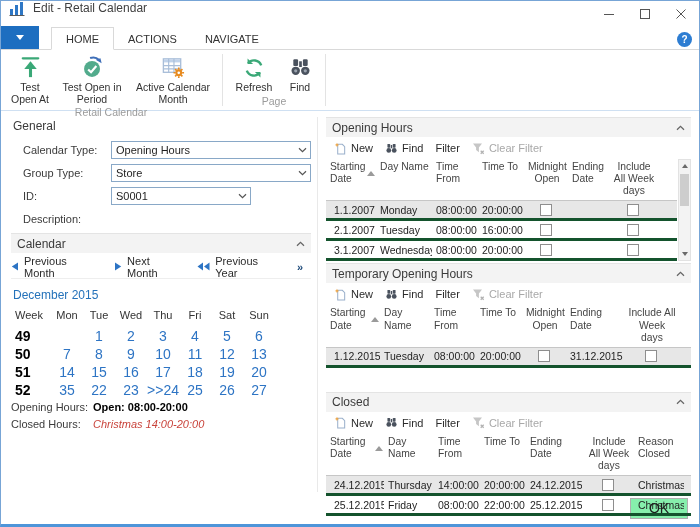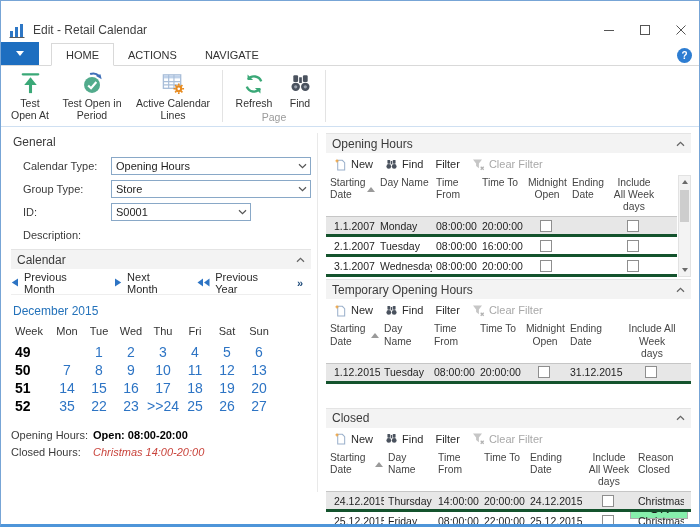--- a/index.html
+++ b/index.html
@@ -4,21 +4,21 @@
 <style>
   * { box-sizing: border-box; margin: 0; padding: 0; }
   html,body { background:#e8e8e8; }
   body { font-family:"Liberation Sans", sans-serif; -webkit-font-smoothing:antialiased; }
 
   .window{ width:700px; height:527px; background:#fff; position:relative;
     border:1px solid #77a5d6; border-bottom:3px solid #4e95d9;
     display:flex; flex-direction:column; overflow:hidden; }
 
   
-  .titlebar{ height:26px; display:flex; align-items:center; padding-left:8px; flex:none;margin-top:16px; }
+  .titlebar{ height:26px; display:flex; align-items:flex-start; padding-left:8px; flex:none; }
   .app-icon{ width:16px; height:15px; display:flex; }
   .titletext{ font-size:12px; color:#3f3f3f; margin-left:8px; flex:1; }
   .winctl{ display:flex; height:100%; }
   .wbtn{ width:36px; display:flex; align-items:center; justify-content:center; }
 
   
   .tabrow{ height:23px; display:flex; align-items:flex-end; position:relative;
     border-bottom:1px solid #d9d9d9; flex:none; }
   .appmenu{ width:38px; height:23px; background:#1d6ec0; display:flex; align-items:center;
     justify-content:center; margin-right:12px; }
@@ -67,21 +67,21 @@
 
   .month{ font-size:12px; color:#2472ba; margin:9px 0 7px 2px; }
   table.cal{ border-collapse:collapse; margin-left:2px; }
   .cal th{ font-size:11px; color:#333; font-weight:normal; text-align:center;
     padding:0 0 6px 0; width:32px; }
   .cal th.wkh{ width:38px; text-align:left; padding-left:2px;margin-left:32px; }
   .cal td{ font-size:14px; height:18px; text-align:center; }
   .cal td.wk{ font-weight:bold; color:#000; text-align:left; padding-left:2px; }
   .cal td.day{ color:#2d74c4; }
 
-  .summary{ margin-top:14px; }
+  .summary{ margin-top:2px; }
   .sumrow{ display:flex; font-size:11px; margin-bottom:5px; }
   .sumlabel{ width:82px; color:#3b3b3b; flex:none; }
   .sumval.bold{ font-weight:bold; color:#000; }
   .sumval.red{ color:#c9443c; font-style:italic; }
 
   
   .grid-section{ margin-bottom:2px; }
   .grid-section.gap-after{ margin-bottom:24px; }
   .grid-section .sec-head{ margin-top:0; }
   .gtb{ height:22px; display:flex; align-items:center; font-size:11px; color:#2b2b2b;
@@ -196,23 +196,24 @@
                 <rect x="3" y="4" width="18" height="14" fill="#fff" stroke="#a9bed9" stroke-width="1.4"></rect>
                 <rect x="3.7" y="4.7" width="16.6" height="3" fill="#bfd2ea"></rect>
                 <path d="M8.5 4v14M14 4v14M3 11h18M3 14.5h18" stroke="#a9bed9" stroke-width="1.2"></path>
                 <g stroke="#e78a1e" stroke-width="1.7">
                   <path d="M19 13v2M19 22v2M13.5 18.5h2M22.5 18.5h2M15.2 14.7l1.4 1.4M21.4 20.9l1.4 1.4M22.8 14.7l-1.4 1.4M16.6 20.9l-1.4 1.4"></path>
                 </g>
                 <circle cx="19" cy="18.5" r="3.6" fill="#e78a1e"></circle>
                 <circle cx="19" cy="18.5" r="1.4" fill="#fff"></circle>
               </svg>
           </span>
-          <span class="rlabel">Active Calendar Lines</span>
-        </div>
-      </div>
+          <span class="rlabel">Active Calendar Month</span>
+        </div>
+      </div>
+      <div class="rglabel">Retail Calendar</div>
     </div>
     <div class="rsep"></div>
     <div class="rgroup">
       <div class="rbuttons">
         <div class="rbtn w48">
           <span class="ricon">
             <svg width="24" height="24" viewBox="0 0 26 26" fill="none">
                 <path d="M20.8 10.2A8.2 8.2 0 0 0 6.6 8" stroke="#3aa877" stroke-width="2.6"></path>
                 <path d="M6 2.8v6h6z" fill="#3aa877"></path>
                 <path d="M5.2 15.8A8.2 8.2 0 0 0 19.4 18" stroke="#3aa877" stroke-width="2.6"></path>

